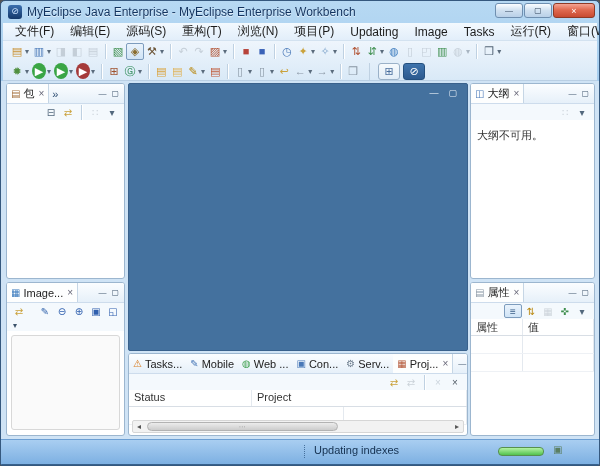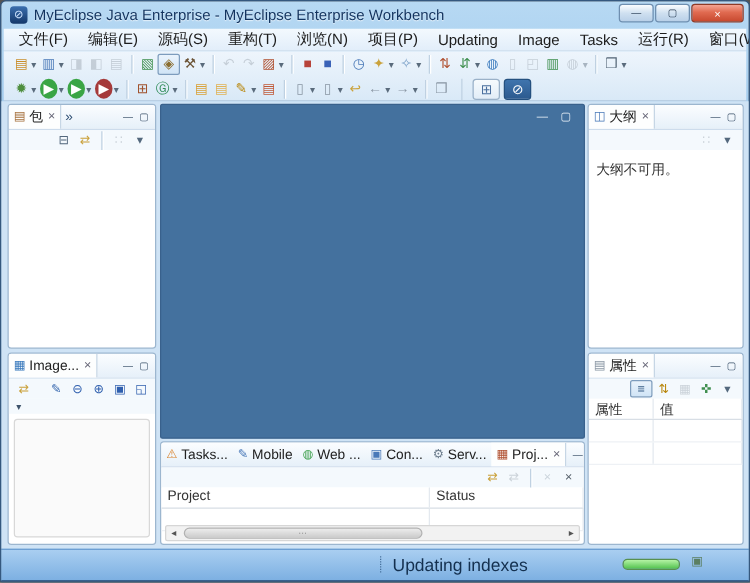--- a/index.html
+++ b/index.html
@@ -81,21 +81,21 @@
   .hs-thumb { width:58%; height:9px; margin-left:2px; background:linear-gradient(#ececec,#cccccc); border:1px solid #b2b2b2; border-radius:5px;
     display:flex; align-items:center; justify-content:center; font-size:7px; color:#8a8a8a; letter-spacing:1px; }
   .hs-thumb::after { content:"⋯"; }
 
   .outline-msg { padding:8px 6px; font-size:11px; color:#333; }
   .image-canvas { position:absolute; left:4px; top:52px; right:4px; bottom:5px; background:#fafafa; border:1px solid #d8d8d8; border-radius:3px; }
 
   
   .statusbar { position:absolute; left:0; right:0; top:438px; height:25px; background:linear-gradient(#a9cef1,#7db0e2); border-top:1px solid #6d9fd3; }
   .sb-sep { position:absolute; left:303px; top:5px; height:13px; border-left:1px dotted #46709c; }
-  .sb-text { position:absolute; left:313px; top:4px; font-size:14px; color:#14304f; }
+  .sb-text { position:absolute; left:313px; top:4px; font-size:11px; color:#14304f; }
   .progress { position:absolute; left:497px; top:7px; width:46px; height:9px; border:1px solid #57904f; border-radius:4px;
     background:linear-gradient(#b4f3a4,#52c24e); }
   .sb-icon { position:absolute; left:552px; top:4px; font-size:10px; color:#5b7f62; }
   .frame-bottom { position:absolute; left:0; right:0; top:463px; height:3px; background:linear-gradient(#3c6795,#1d3f63); }
 </style>
 </head>
 <body>
 
 <div id="window">
 
@@ -398,22 +398,22 @@
           </span>
           <span class="tb-sep"></span>
           <span class="tb-btn disabled">
             <span class="glyph" style="color: rgb(154, 168, 181);">×</span>
           </span>
           <span class="tb-btn">
             <span class="glyph" style="color: rgb(85, 96, 106);">×</span>
           </span>
         </div>
       <div class="grid-header">
+        <span class="col bcol-b">Status</span>
         <span class="col bcol-a">Project</span>
-        <span class="col bcol-b">Status</span>
       </div>
       <div class="grid-row">
         <span class="col bcol-a"></span>
           <span class="col bcol-b"></span>
       </div>
       <div class="hscroll">
         <span class="hs-arrow">◂</span>
         <span class="hs-thumb"></span>
         <span class="hs-arrow" style="margin-left:auto;">▸</span>
       </div>

